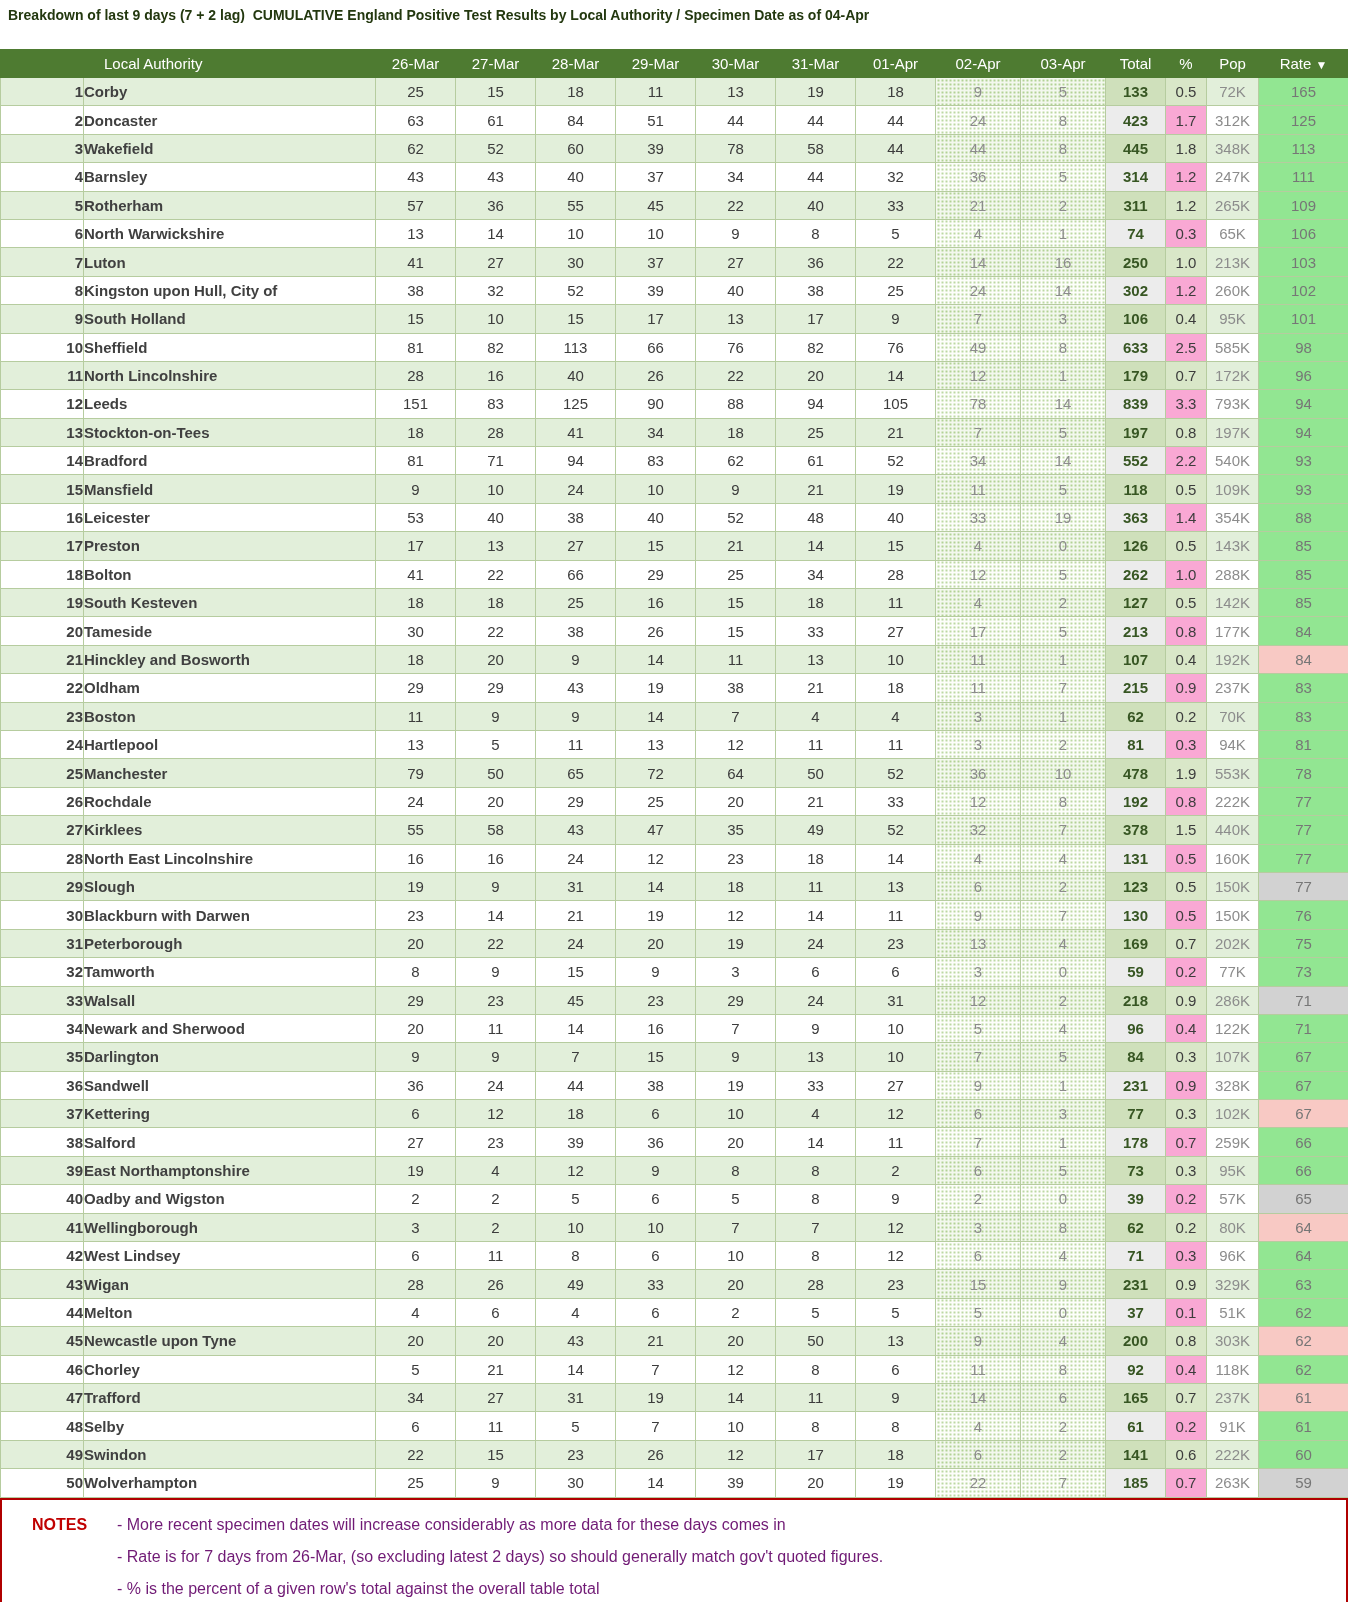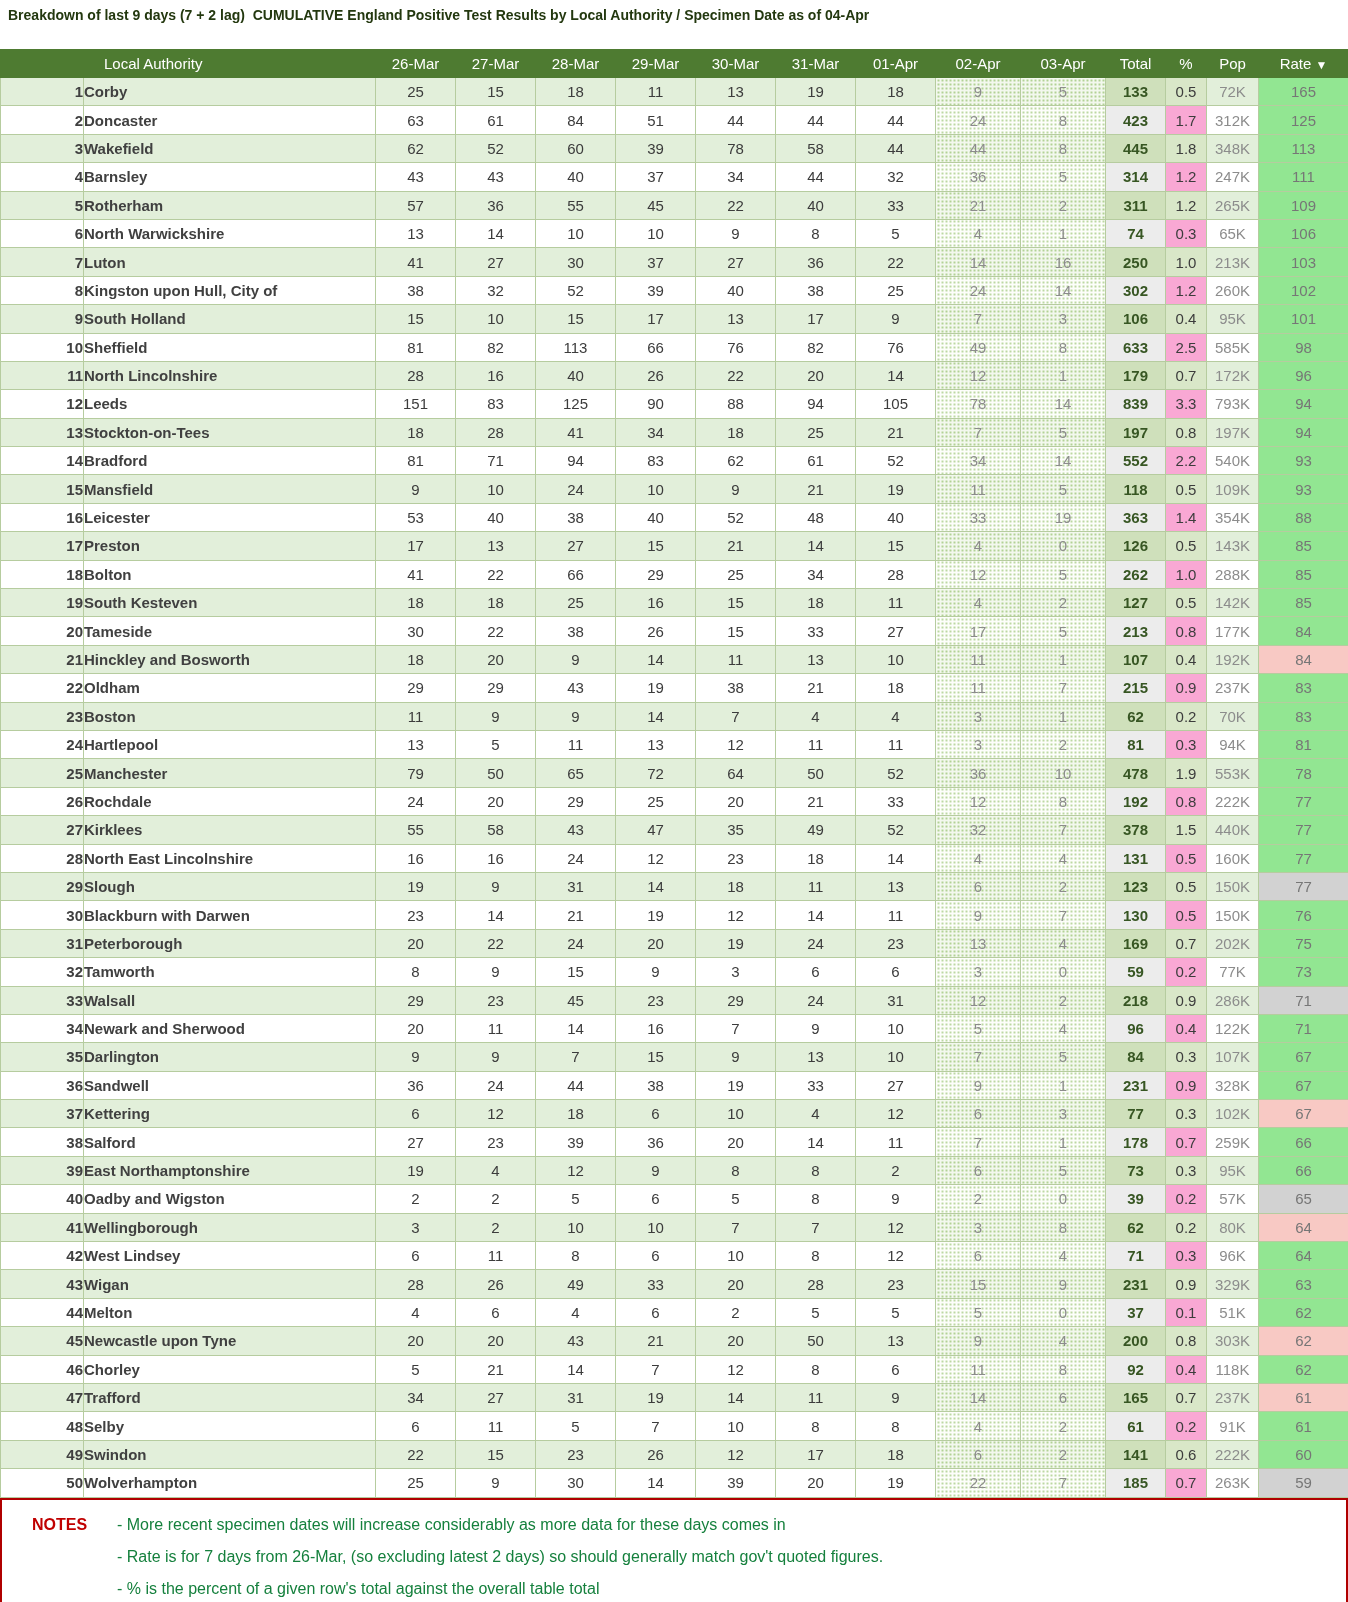--- a/index.html
+++ b/index.html
@@ -36,21 +36,21 @@
   td.c-pop{text-align:center;color:#8c8c8c;}
   td.c-rate{text-align:center;color:#767676;font-size:16px;}
   td.c-rate.rate-green{background:#92e692;}
   td.c-rate.rate-red{background:#f8c9c4;}
   td.c-rate.rate-gray{background:#d2d2d2;}
 
   .notes{height:143px;box-sizing:border-box;border:2px solid #b00000;background:#fff;
          display:flex;padding:9px 0 0 30px;}
   .notes-label{width:85px;font-size:16px;font-weight:bold;color:#c00000;line-height:32px;}
   .notes-lines{flex:1;}
-  .note-line{font-size:16px;color:#15803d;line-height:32px;}
+  .note-line{font-size:16px;color:#701a75;line-height:32px;}
   .sort-icon{font-size:12px;}
 </style>
 </head>
 <body>
 
 <div class="page">
 
   <div class="title">Breakdown of last 9 days (7 + 2 lag)  CUMULATIVE England Positive Test Results by Local Authority / Specimen Date as of 04-Apr</div>
 
   <table class="grid">

